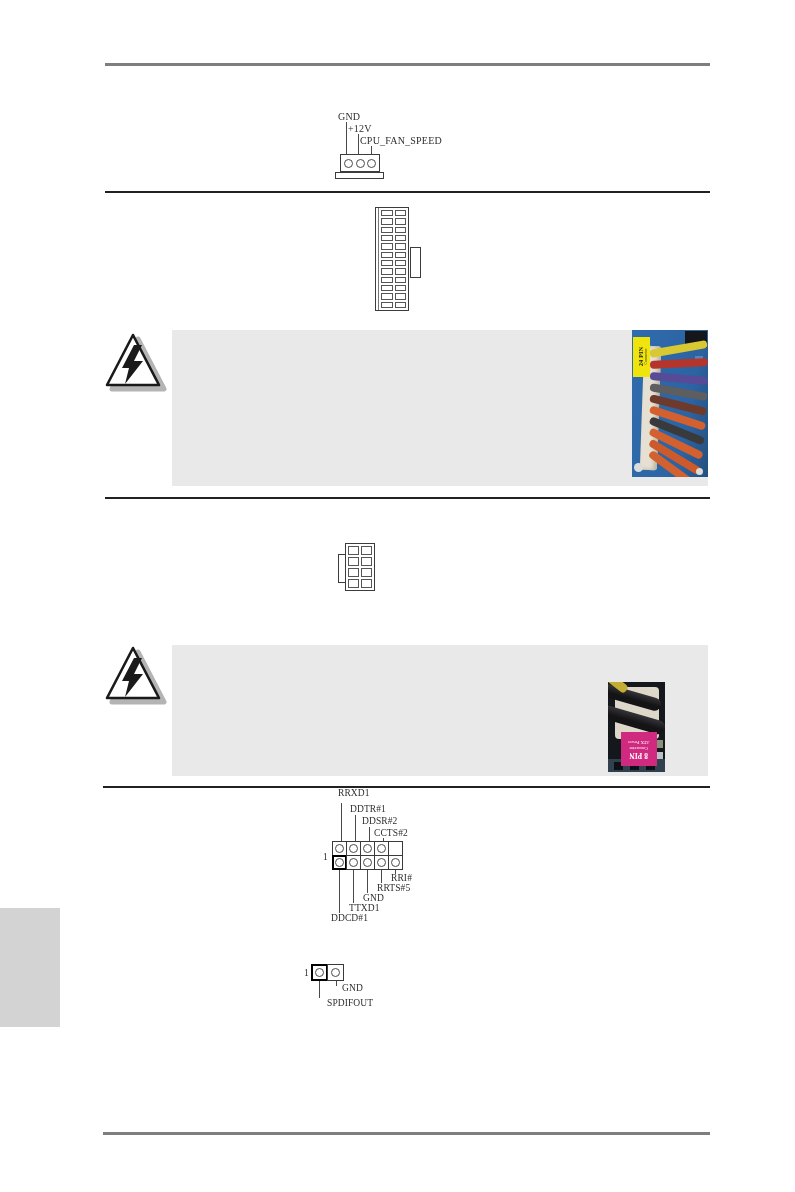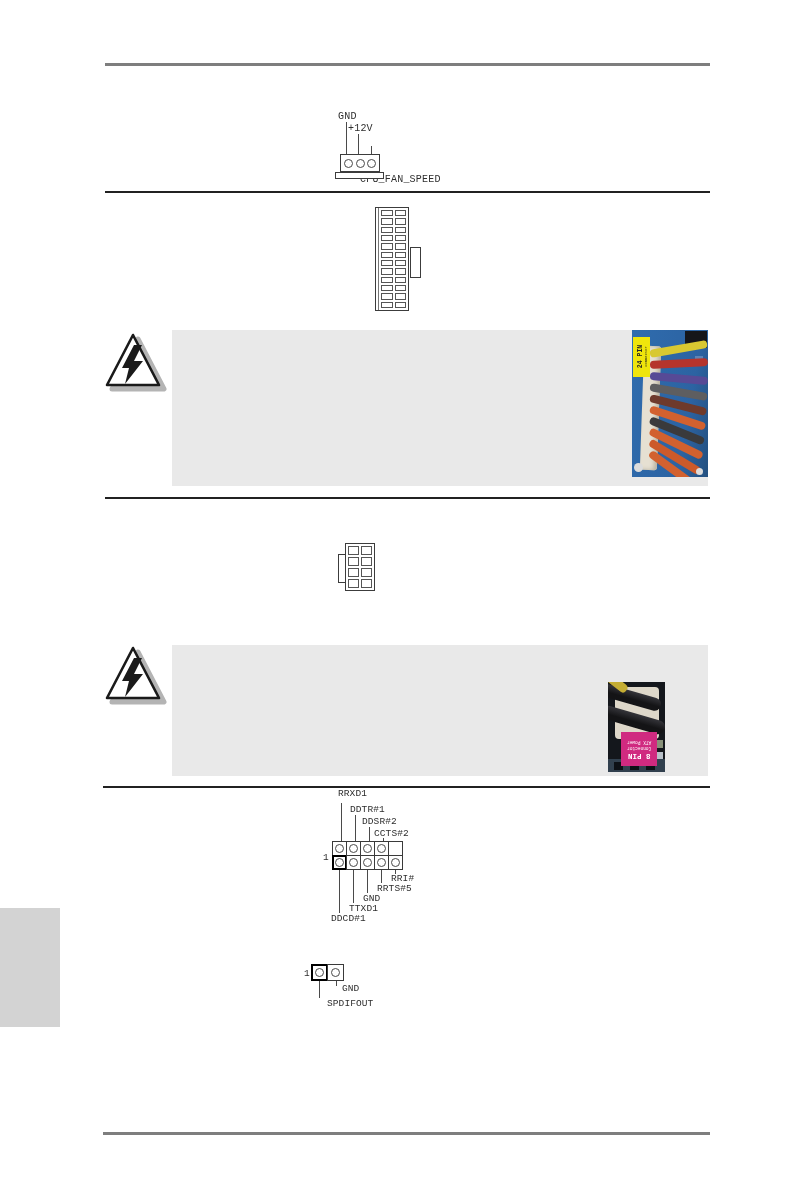--- a/index.html
+++ b/index.html
@@ -1,17 +1,17 @@
 <!DOCTYPE html>
 <html><head>
 <meta charset="utf-8">
 <style>
   html,body{margin:0;padding:0;background:#fff;}
   #page{position:relative;width:795px;height:1192px;background:#ffffff;overflow:hidden;
-        font-family:Liberation Mono, monospace;}
+        font-family:Liberation Serif, serif;}
   .abs{position:absolute;}
   .rule{position:absolute;background:#7e7e7e;height:3px;}
   .sep{position:absolute;background:#212121;height:2px;}
   .lbl{position:absolute;font-size:10px;line-height:1.05;color:#2e2e2e;white-space:nowrap;letter-spacing:.2px;}
   .slbl{position:absolute;font-size:9.5px;line-height:1;color:#2e2e2e;white-space:nowrap;letter-spacing:.1px;}
   .vline{position:absolute;width:1px;background:#4a4a4a;}
 
   
   .notebox{position:absolute;background:#e9e9e9;}
   .tab-english{position:absolute;left:0;top:908px;width:60px;height:119px;background:#d3d3d3;}
@@ -90,21 +90,21 @@
 </head>
 <body>
 
 <div id="page">
 
   <div class="rule" style="left:105px;top:63px;width:605px;"></div>
 
   <div class="abs" style="left:330px;top:106px;width:150px;height:80px;">
     <div class="lbl" style="left:8px;top:6px;">GND</div>
     <div class="lbl" style="left:18px;top:18px;">+12V</div>
-    <div class="lbl" style="left:30px;top:30px;margin-top:39px;">CPU_FAN_SPEED</div>
+    <div class="lbl" style="left:30px;top:30px;">CPU_FAN_SPEED</div>
     <div class="vline" style="left:16px;top:16px;height:32px;"></div>
     <div class="vline" style="left:28px;top:28px;height:20px;"></div>
     <div class="vline" style="left:41px;top:40px;height:8px;"></div>
     <div class="fanbox">
       <span class="pinc"></span>
       <span class="pinc"></span>
       <span class="pinc"></span>
     </div>
     <div class="fanbase"></div>
   </div>

